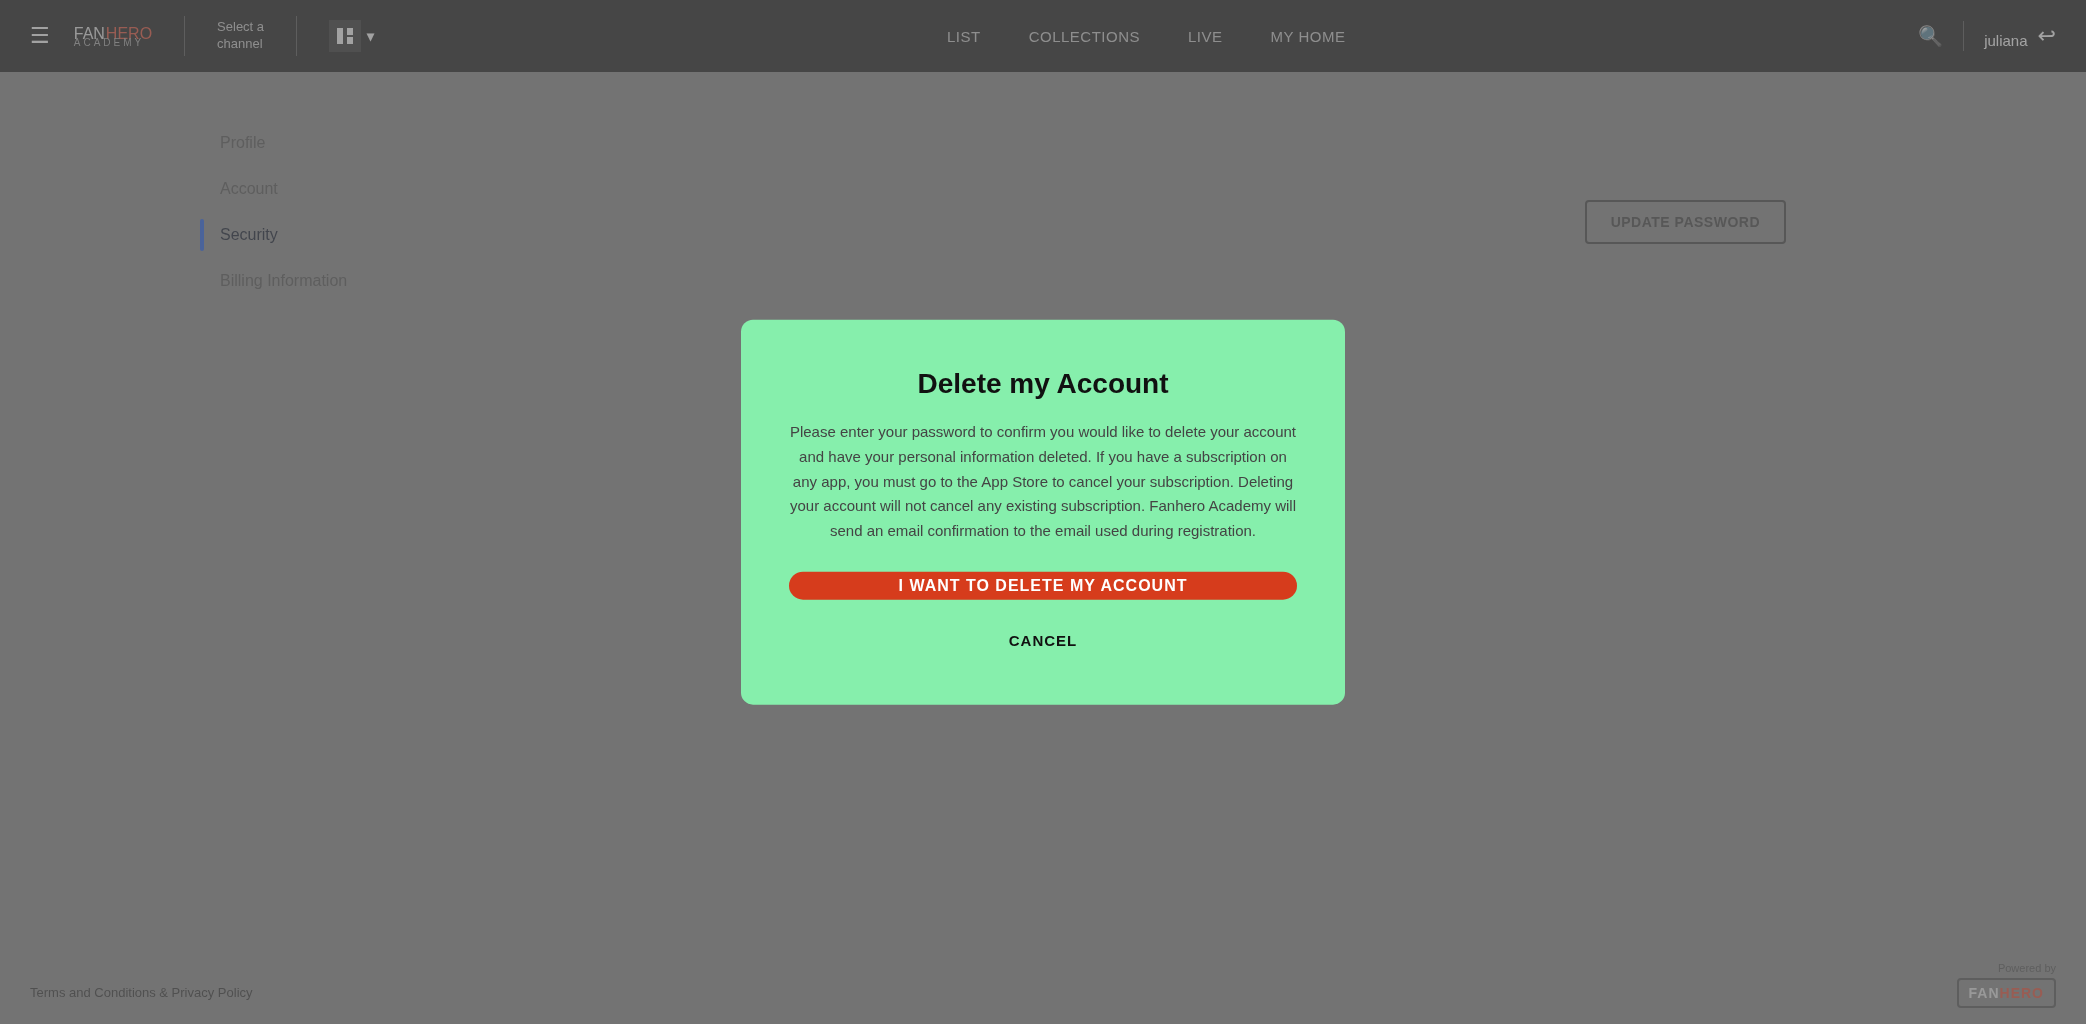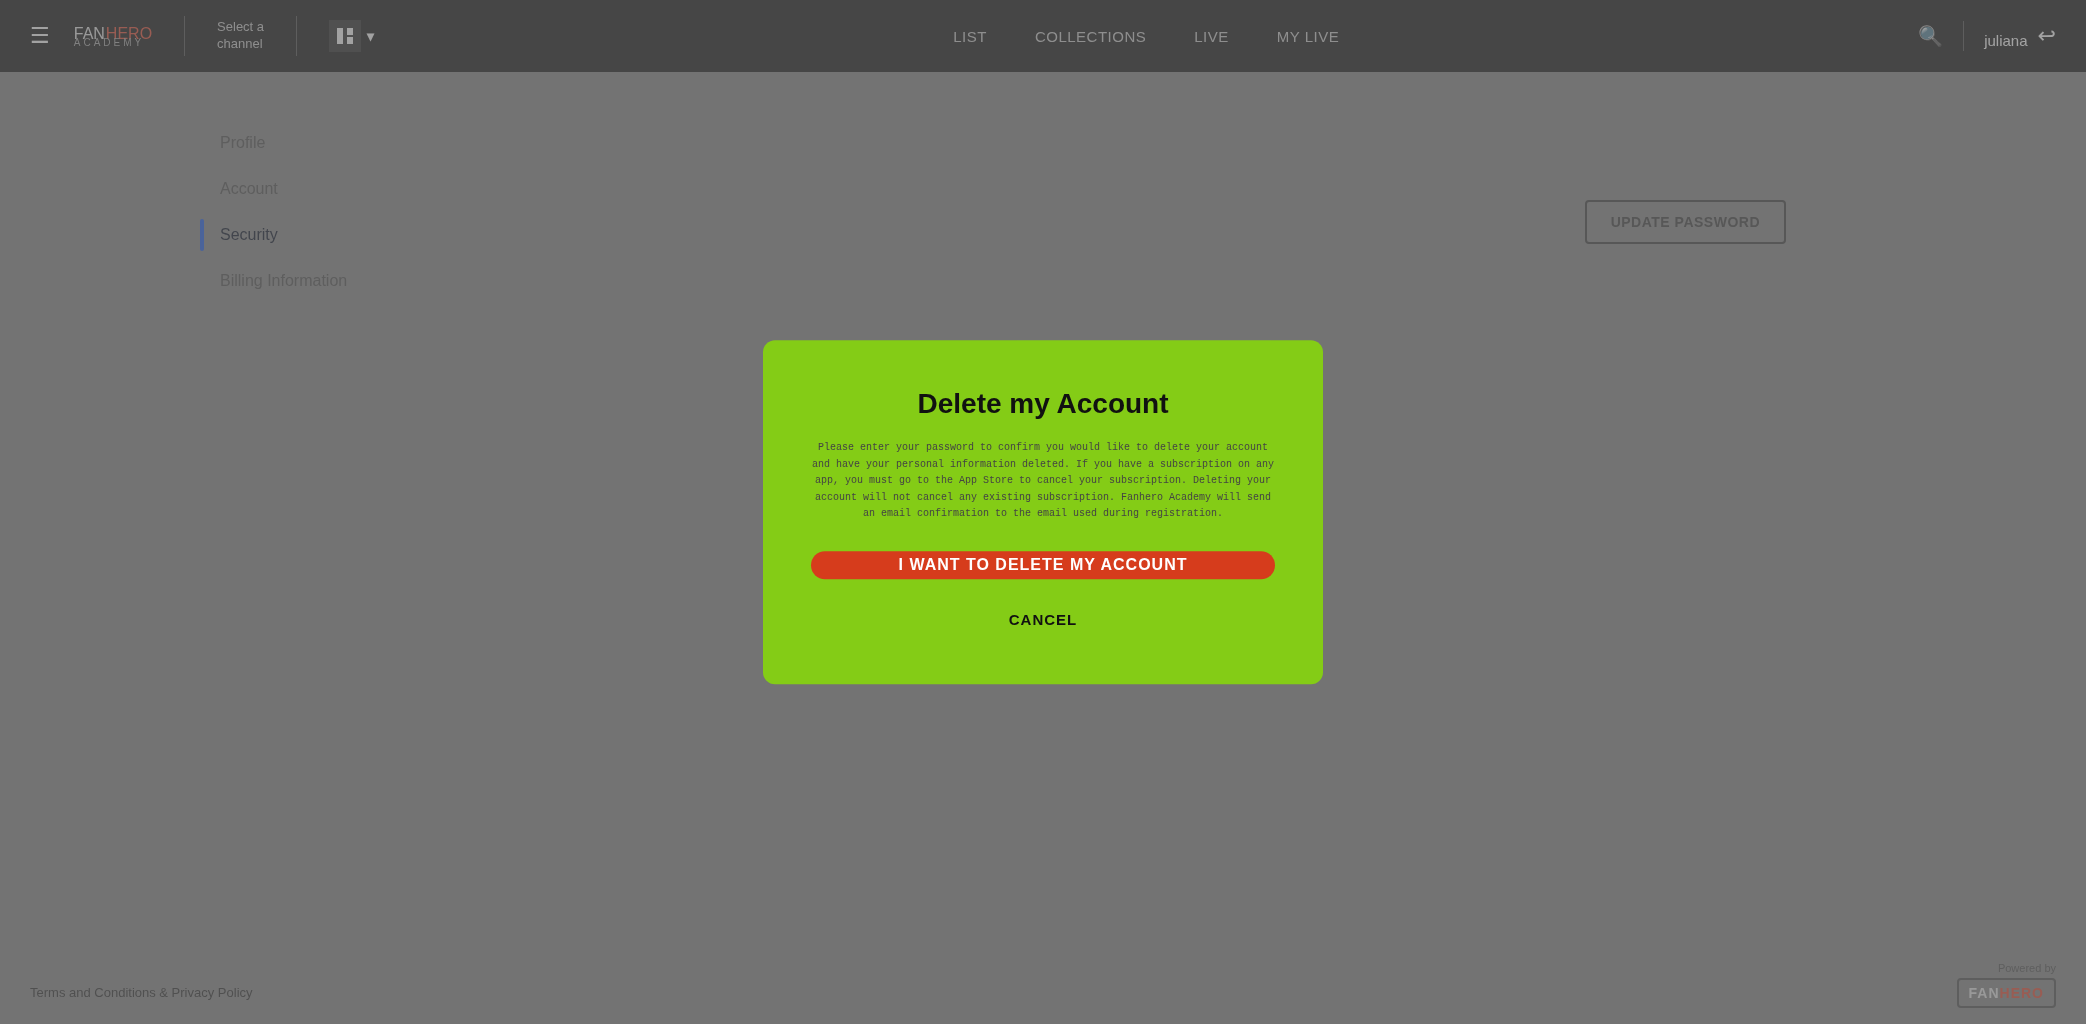--- a/index.html
+++ b/index.html
@@ -190,41 +190,40 @@
       background: rgba(100, 100, 100, 0.6);
       z-index: 10;
     }
 
     
     .modal {
       position: absolute;
       top: 50%;
       left: 50%;
       transform: translate(-50%, -50%);
-      width: 560px;
-      background: #84cc16;
+      width: 604px;
+      background: #86efac;
       border-radius: 12px;
       padding: 48px 48px 40px;
       z-index: 20;
       text-align: center;
     }
 
     .modal-title {
       font-size: 28px;
       font-weight: 700;
       color: #111;
       margin-bottom: 20px;
     }
 
     .modal-description {
-      font-size: 10px;
+      font-size: 15px;
       color: #444;
       line-height: 1.65;
       margin-bottom: 28px;
-      font-family: Liberation Mono, monospace;
     }
 
     .password-field-wrapper {
       position: relative;
       margin-bottom: 24px;
     }
 
     .password-field {
       width: 100%;
       padding: 16px 50px 16px 20px;
@@ -339,21 +338,21 @@
         <path d="M8 8h6v16H8V8zm10 0h6v7h-6V8zm0 9h6v7h-6v-7z" fill="#fff"></path>
       </svg>
       <span class="chevron-down">▾</span>
     </div>
   </div>
 
   <nav class="header-nav">
     <a class="nav-item">LIST</a>
     <a class="nav-item">COLLECTIONS</a>
     <a class="nav-item">LIVE</a>
-    <a class="nav-item">MY LIVE</a>
+    <a class="nav-item">MY HOME</a>
   </nav>
 
   <div class="header-right">
     <span class="search-icon">🔍</span>
     <div class="divider-v2"></div>
     <div class="user-info">
       <span>juliana</span>
       <span style="font-size:22px;color:#fff;">↩</span>
     </div>
   </div>

